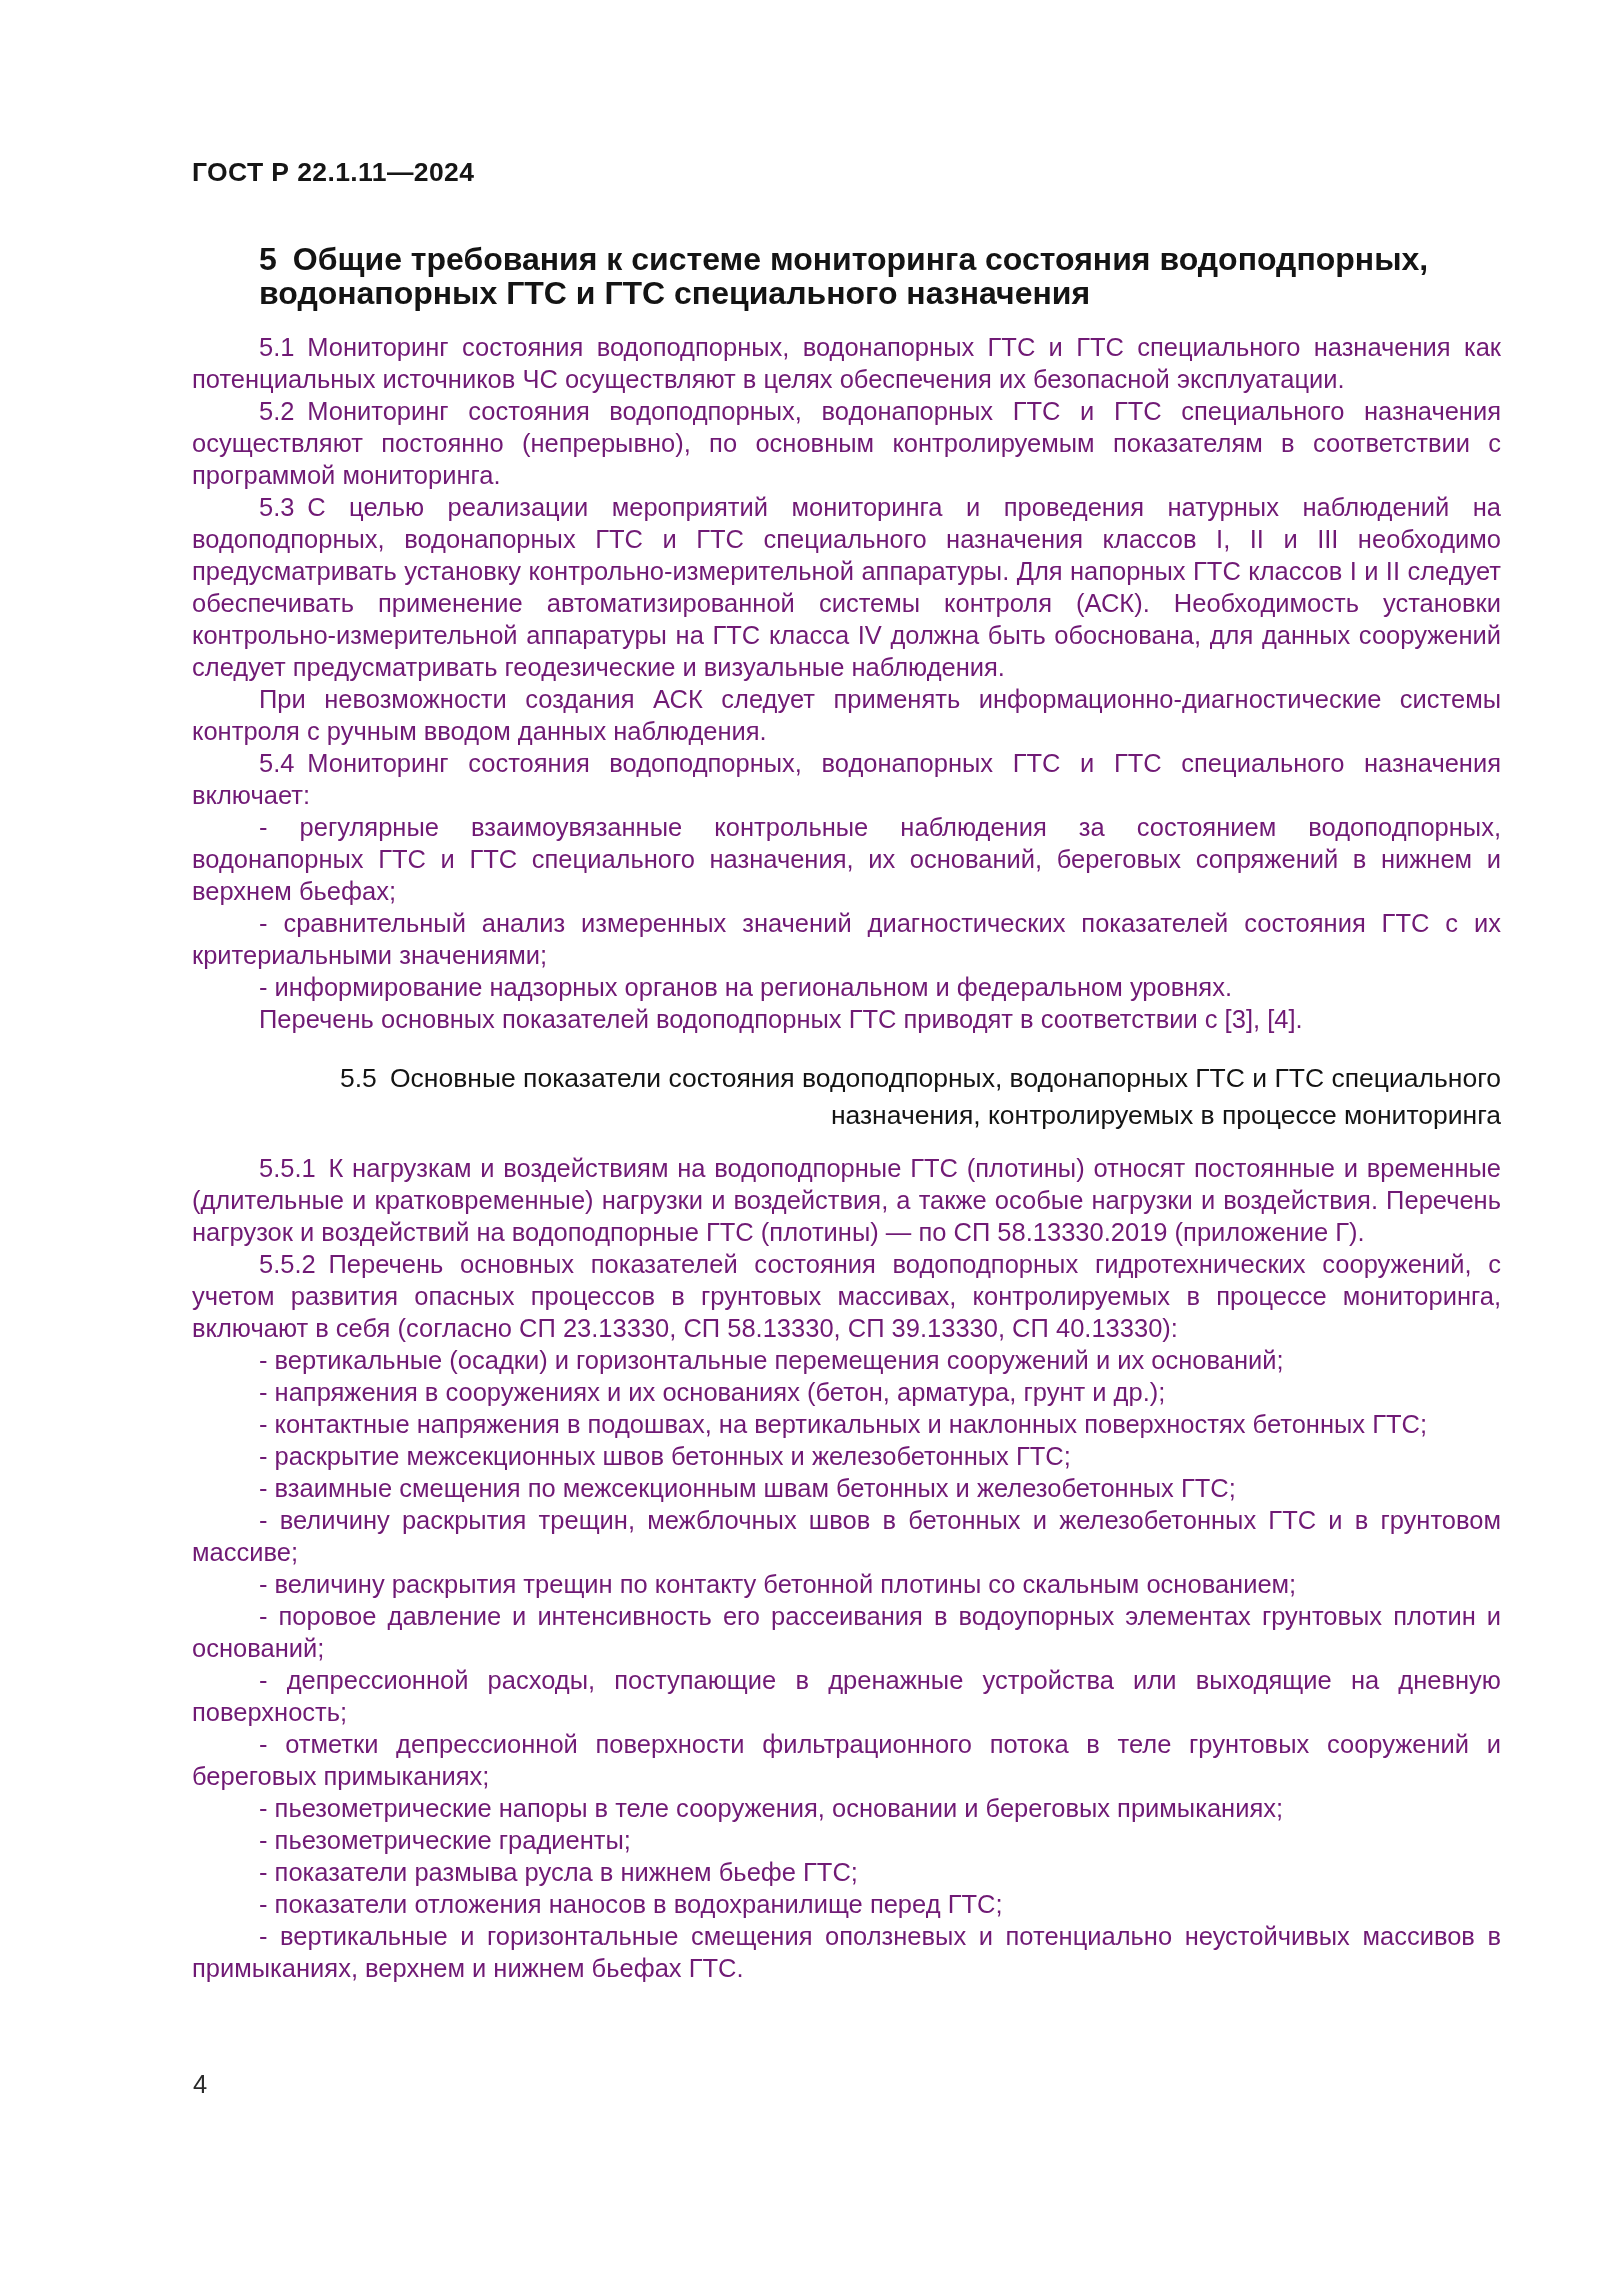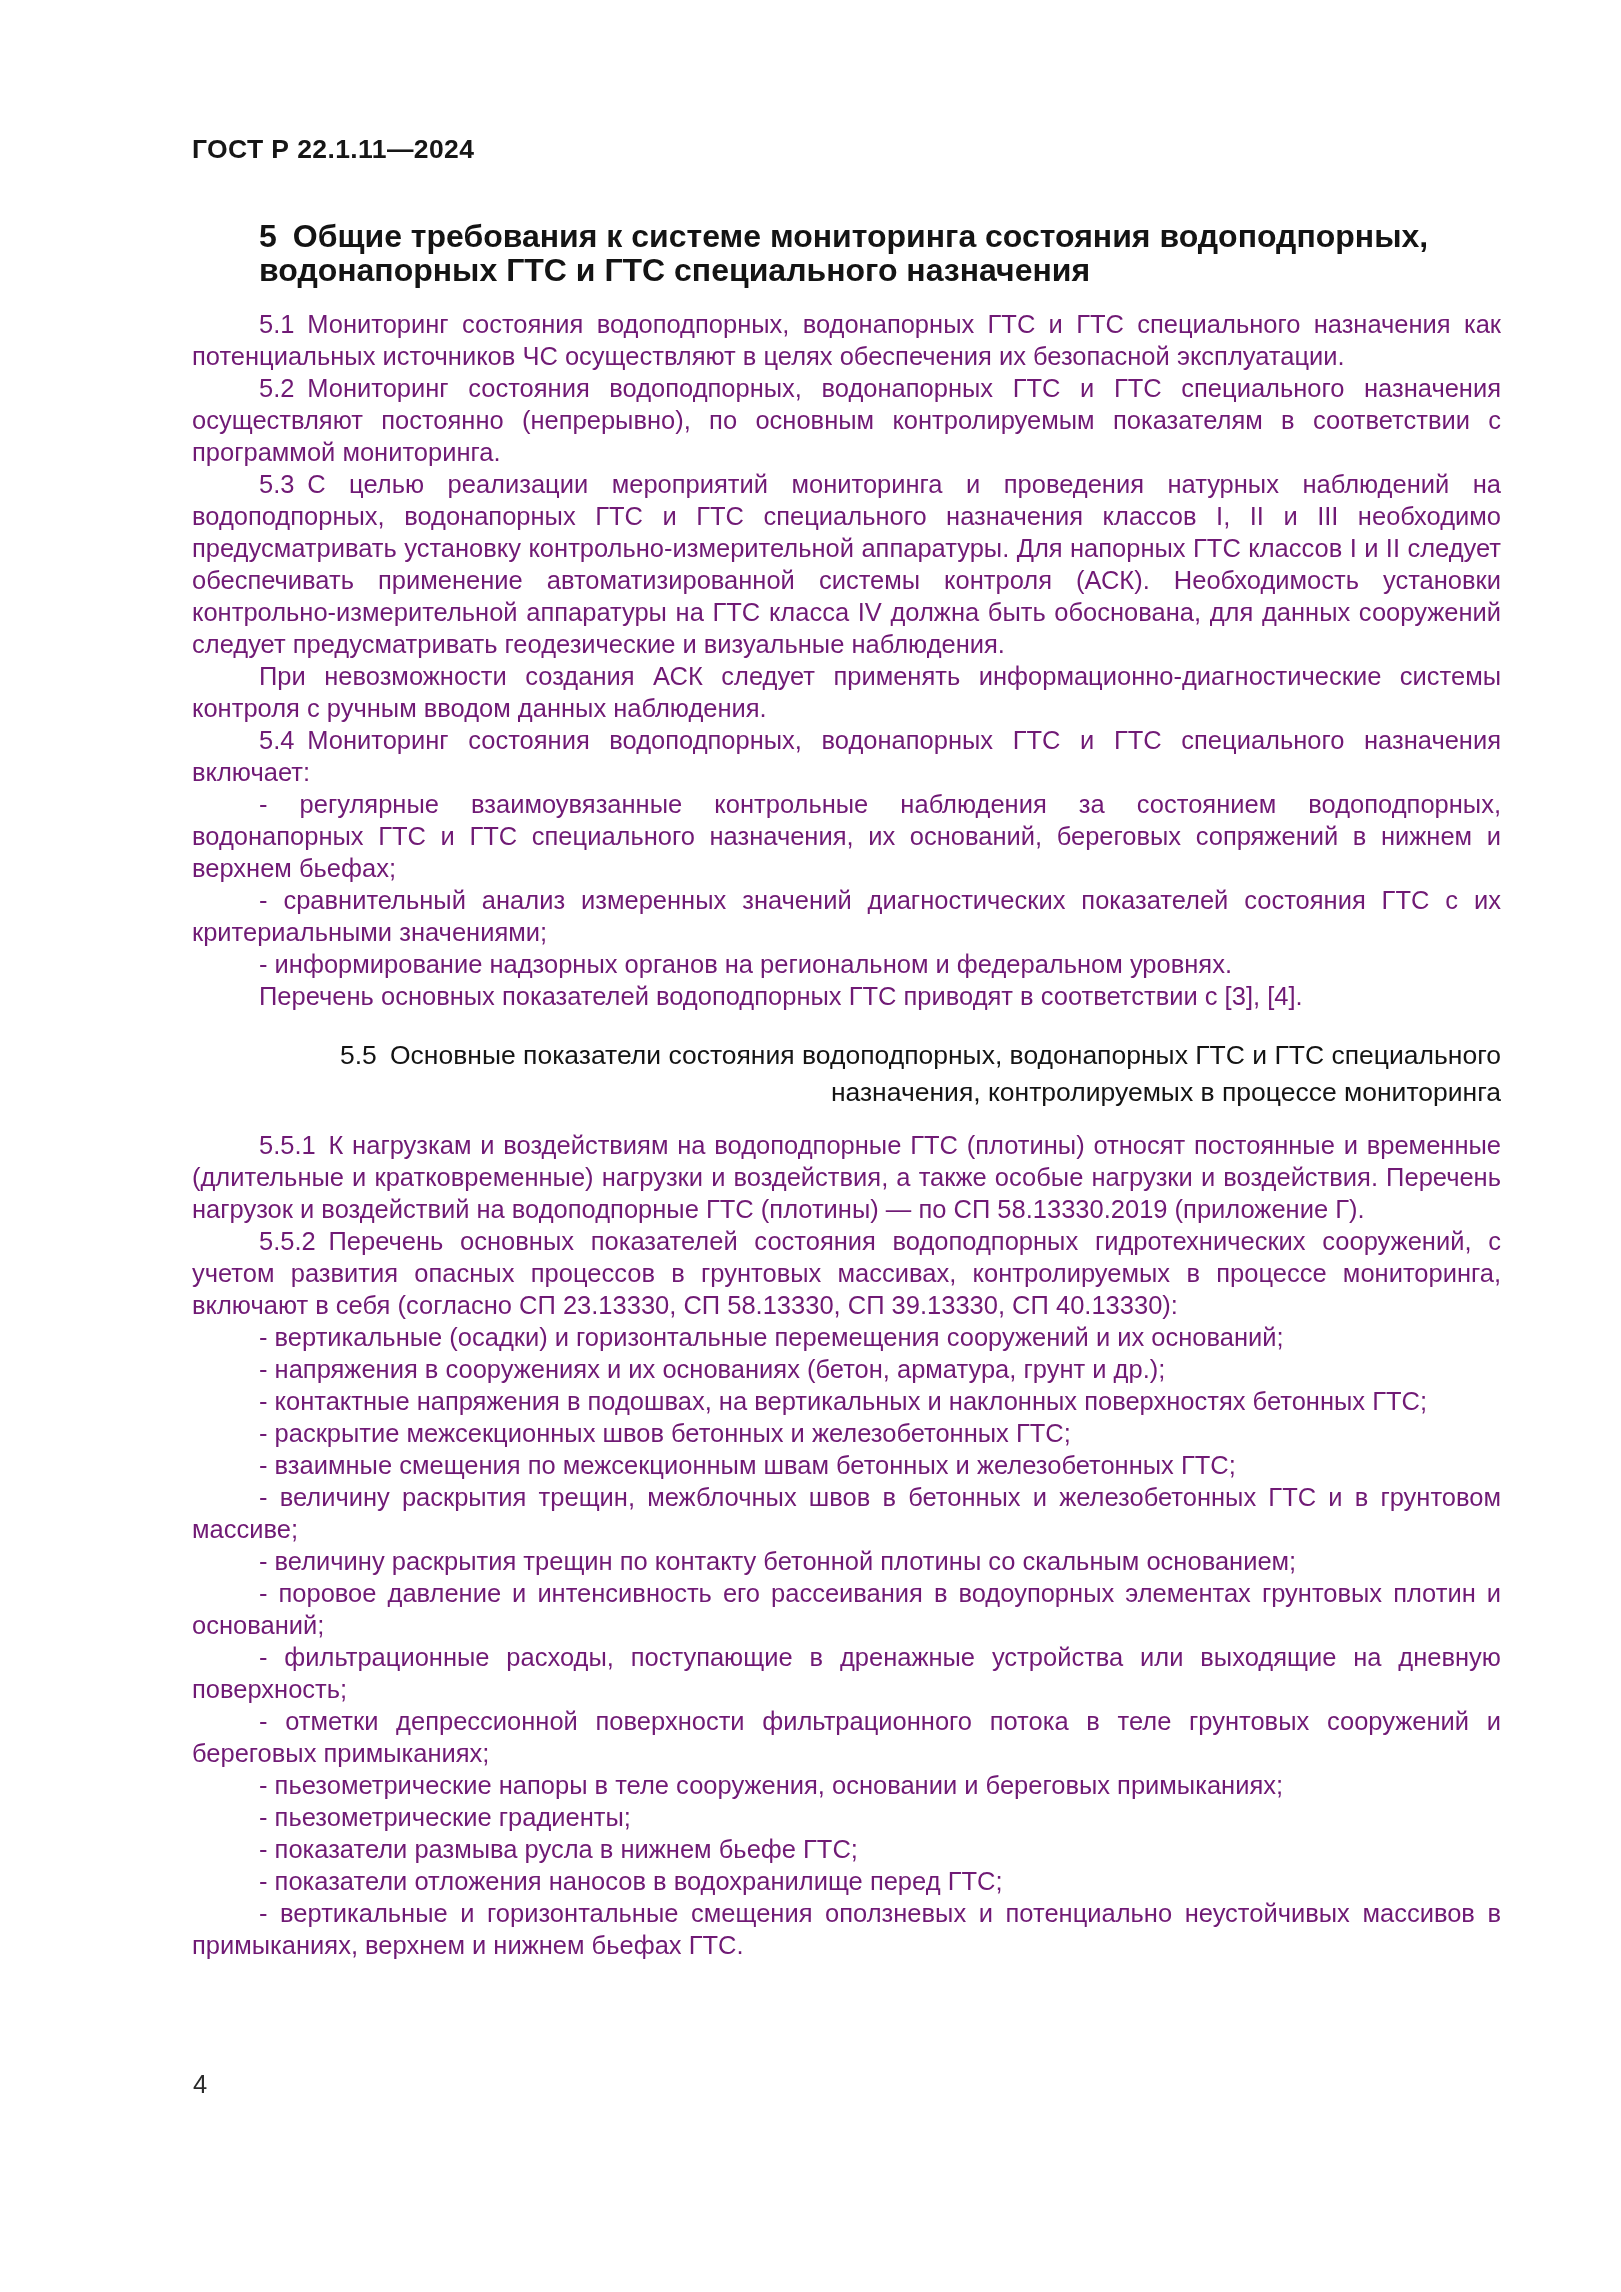--- a/index.html
+++ b/index.html
@@ -13,21 +13,21 @@
     width: 1621px;
     height: 2293px;
     background: #ffffff;
     font-family: "Liberation Sans", sans-serif;
     color: #1d1d1d;
     overflow: hidden;
   }
   .content {
     position: absolute;
     left: 192px;
-    top: 135px;
+    top: 158px;
     width: 1309px;
   }
   .running-header {
     font-weight: bold;
     font-size: 26.5px;
     line-height: 29px;
     color: #161616;
     letter-spacing: 0.4px;
   }
   h1.section-heading {
@@ -94,21 +94,21 @@
     <p class="body">5.5.2 Перечень основных показателей состояния водоподпорных гидротехнических сооружений, с учетом развития опасных процессов в грунтовых массивах, контролируемых в процессе мониторинга, включают в себя (согласно СП 23.13330, СП 58.13330, СП 39.13330, СП 40.13330):</p>
 
     <p class="body">- вертикальные (осадки) и горизонтальные перемещения сооружений и их оснований;</p>
     <p class="body">- напряжения в сооружениях и их основаниях (бетон, арматура, грунт и др.);</p>
     <p class="body">- контактные напряжения в подошвах, на вертикальных и наклонных поверхностях бетонных ГТС;</p>
     <p class="body">- раскрытие межсекционных швов бетонных и железобетонных ГТС;</p>
     <p class="body">- взаимные смещения по межсекционным швам бетонных и железобетонных ГТС;</p>
     <p class="body">- величину раскрытия трещин, межблочных швов в бетонных и железобетонных ГТС и в грунтовом массиве;</p>
     <p class="body">- величину раскрытия трещин по контакту бетонной плотины со скальным основанием;</p>
     <p class="body">- поровое давление и интенсивность его рассеивания в водоупорных элементах грунтовых плотин и оснований;</p>
-    <p class="body">- фильтрационные расходы, поступающие в дренажные устройства или выходящие на дневную поверхность;</p>
+    <p class="body">- депрессионной расходы, поступающие в дренажные устройства или выходящие на дневную поверхность;</p>
     <p class="body">- отметки депрессионной поверхности фильтрационного потока в теле грунтовых сооружений и береговых примыканиях;</p>
     <p class="body">- пьезометрические напоры в теле сооружения, основании и береговых примыканиях;</p>
     <p class="body">- пьезометрические градиенты;</p>
     <p class="body">- показатели размыва русла в нижнем бьефе ГТС;</p>
     <p class="body">- показатели отложения наносов в водохранилище перед ГТС;</p>
     <p class="body">- вертикальные и горизонтальные смещения оползневых и потенциально неустойчивых массивов в примыканиях, верхнем и нижнем бьефах ГТС.</p>
 
   </div>
 
   <div class="page-number">4</div>

